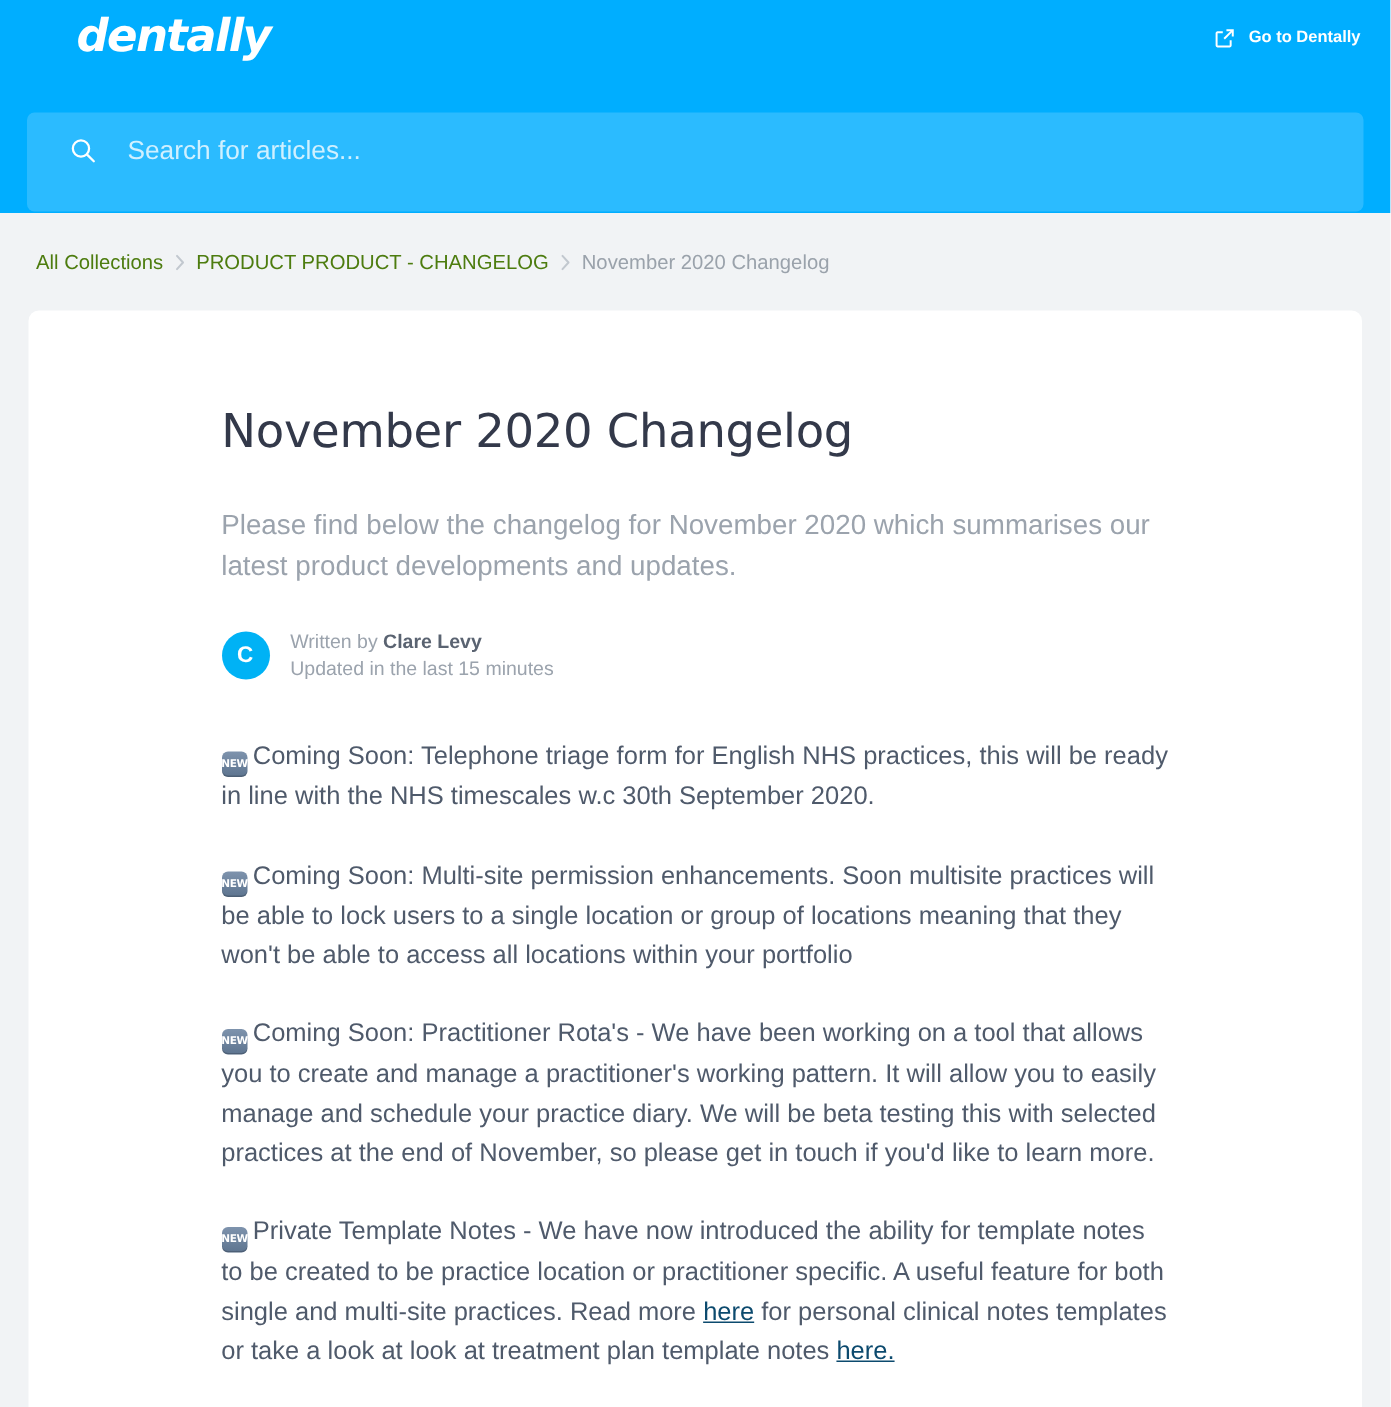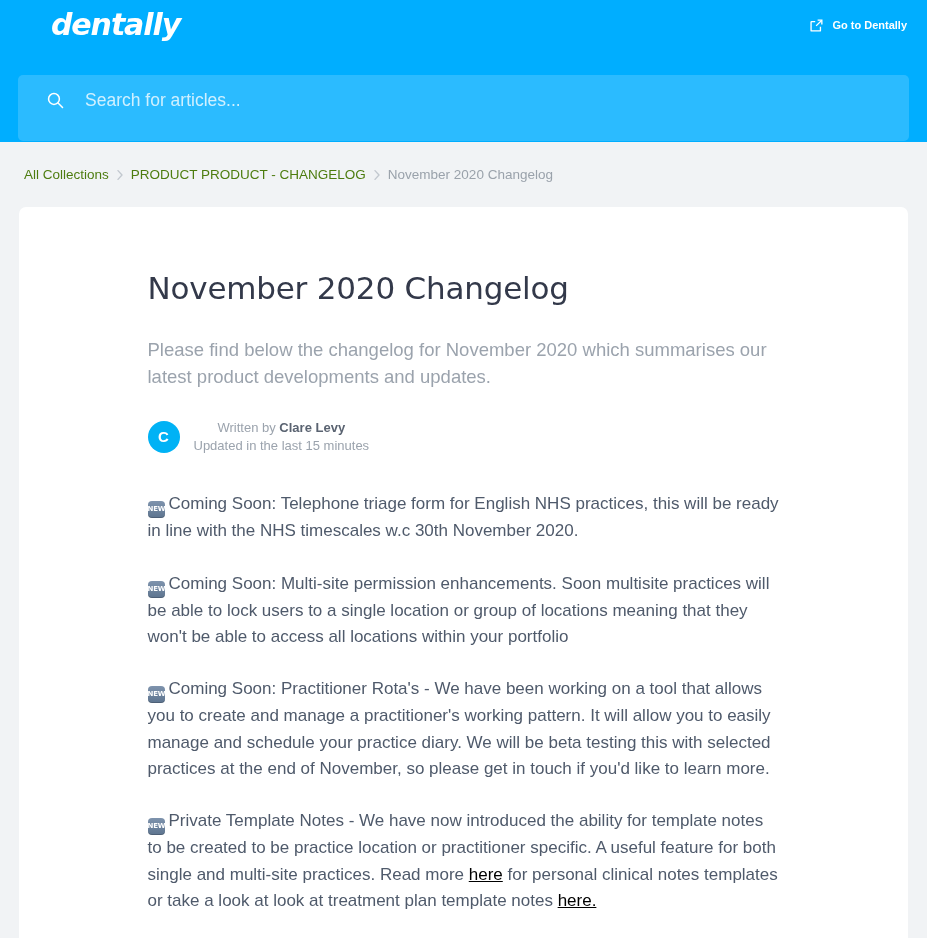--- a/index.html
+++ b/index.html
@@ -172,21 +172,20 @@
     font-weight: bold;
     display: flex;
     align-items: center;
     justify-content: center;
     flex: 0 0 auto;
   }
   .byline-text {
     font-size: 13px;
     line-height: 1.42;
     color: #9ba3ad;
-    text-align: center;
   }
   .byline-author {
     color: #5a6371;
     font-weight: bold;
   }
 
   .para {
     font-size: 17px;
     line-height: 1.55;
     color: #4f5a6b;
@@ -204,21 +203,21 @@
     font-family: "DejaVu Sans", sans-serif;
     font-size: 7px;
     font-weight: bold;
     line-height: 17px;
     text-align: center;
     letter-spacing: -0.2px;
     margin-right: 4px;
     user-select: none;
   }
   .ilink {
-    color: #000000;
+    color: #0c4a6e;
     text-decoration: underline;
     cursor: pointer;
   }
 </style>
 </head>
 <body>
 
 <div class="header">
   <div class="header-top">
     <div class="logo">dentally</div>
@@ -272,20 +271,20 @@
       <div class="avatar">C</div>
       <div class="byline-text">
         <div>
           <span>Written by </span><span class="byline-author">Clare Levy</span>
         </div>
         <div>Updated in the last 15 minutes</div>
       </div>
     </div>
 
     <div id="paragraphs">
-        <div class="para"><span class="new-badge">NEW</span><span>Coming Soon: Telephone triage form for English NHS practices, this will be ready in line with the NHS timescales w.c 30th November 2020.</span></div>
+        <div class="para"><span class="new-badge">NEW</span><span>Coming Soon: Telephone triage form for English NHS practices, this will be ready in line with the NHS timescales w.c 30th September 2020.</span></div>
         <div class="para"><span class="new-badge">NEW</span><span>Coming Soon: Multi-site permission enhancements. Soon multisite practices will be able to lock users to a single location or group of locations meaning that they won't be able to access all locations within your portfolio</span></div>
         <div class="para"><span class="new-badge">NEW</span><span>Coming Soon: Practitioner Rota's - We have been working on a tool that allows you to create and manage a practitioner's working pattern. It will allow you to easily manage and schedule your practice diary. We will be beta testing this with selected practices at the end of November, so please get in touch if you'd like to learn more.</span></div>
         <div class="para"><span class="new-badge">NEW</span><span>Private Template Notes - We have now introduced the ability for template notes to be created to be practice location or practitioner specific. A useful feature for both single and multi-site practices. Read more </span><a class="ilink">here</a><span> for personal clinical notes templates or take a look at look at treatment plan template notes </span><a class="ilink">here.</a></div>
       </div>
 
   </div>
 </div>
 
 </body></html>

